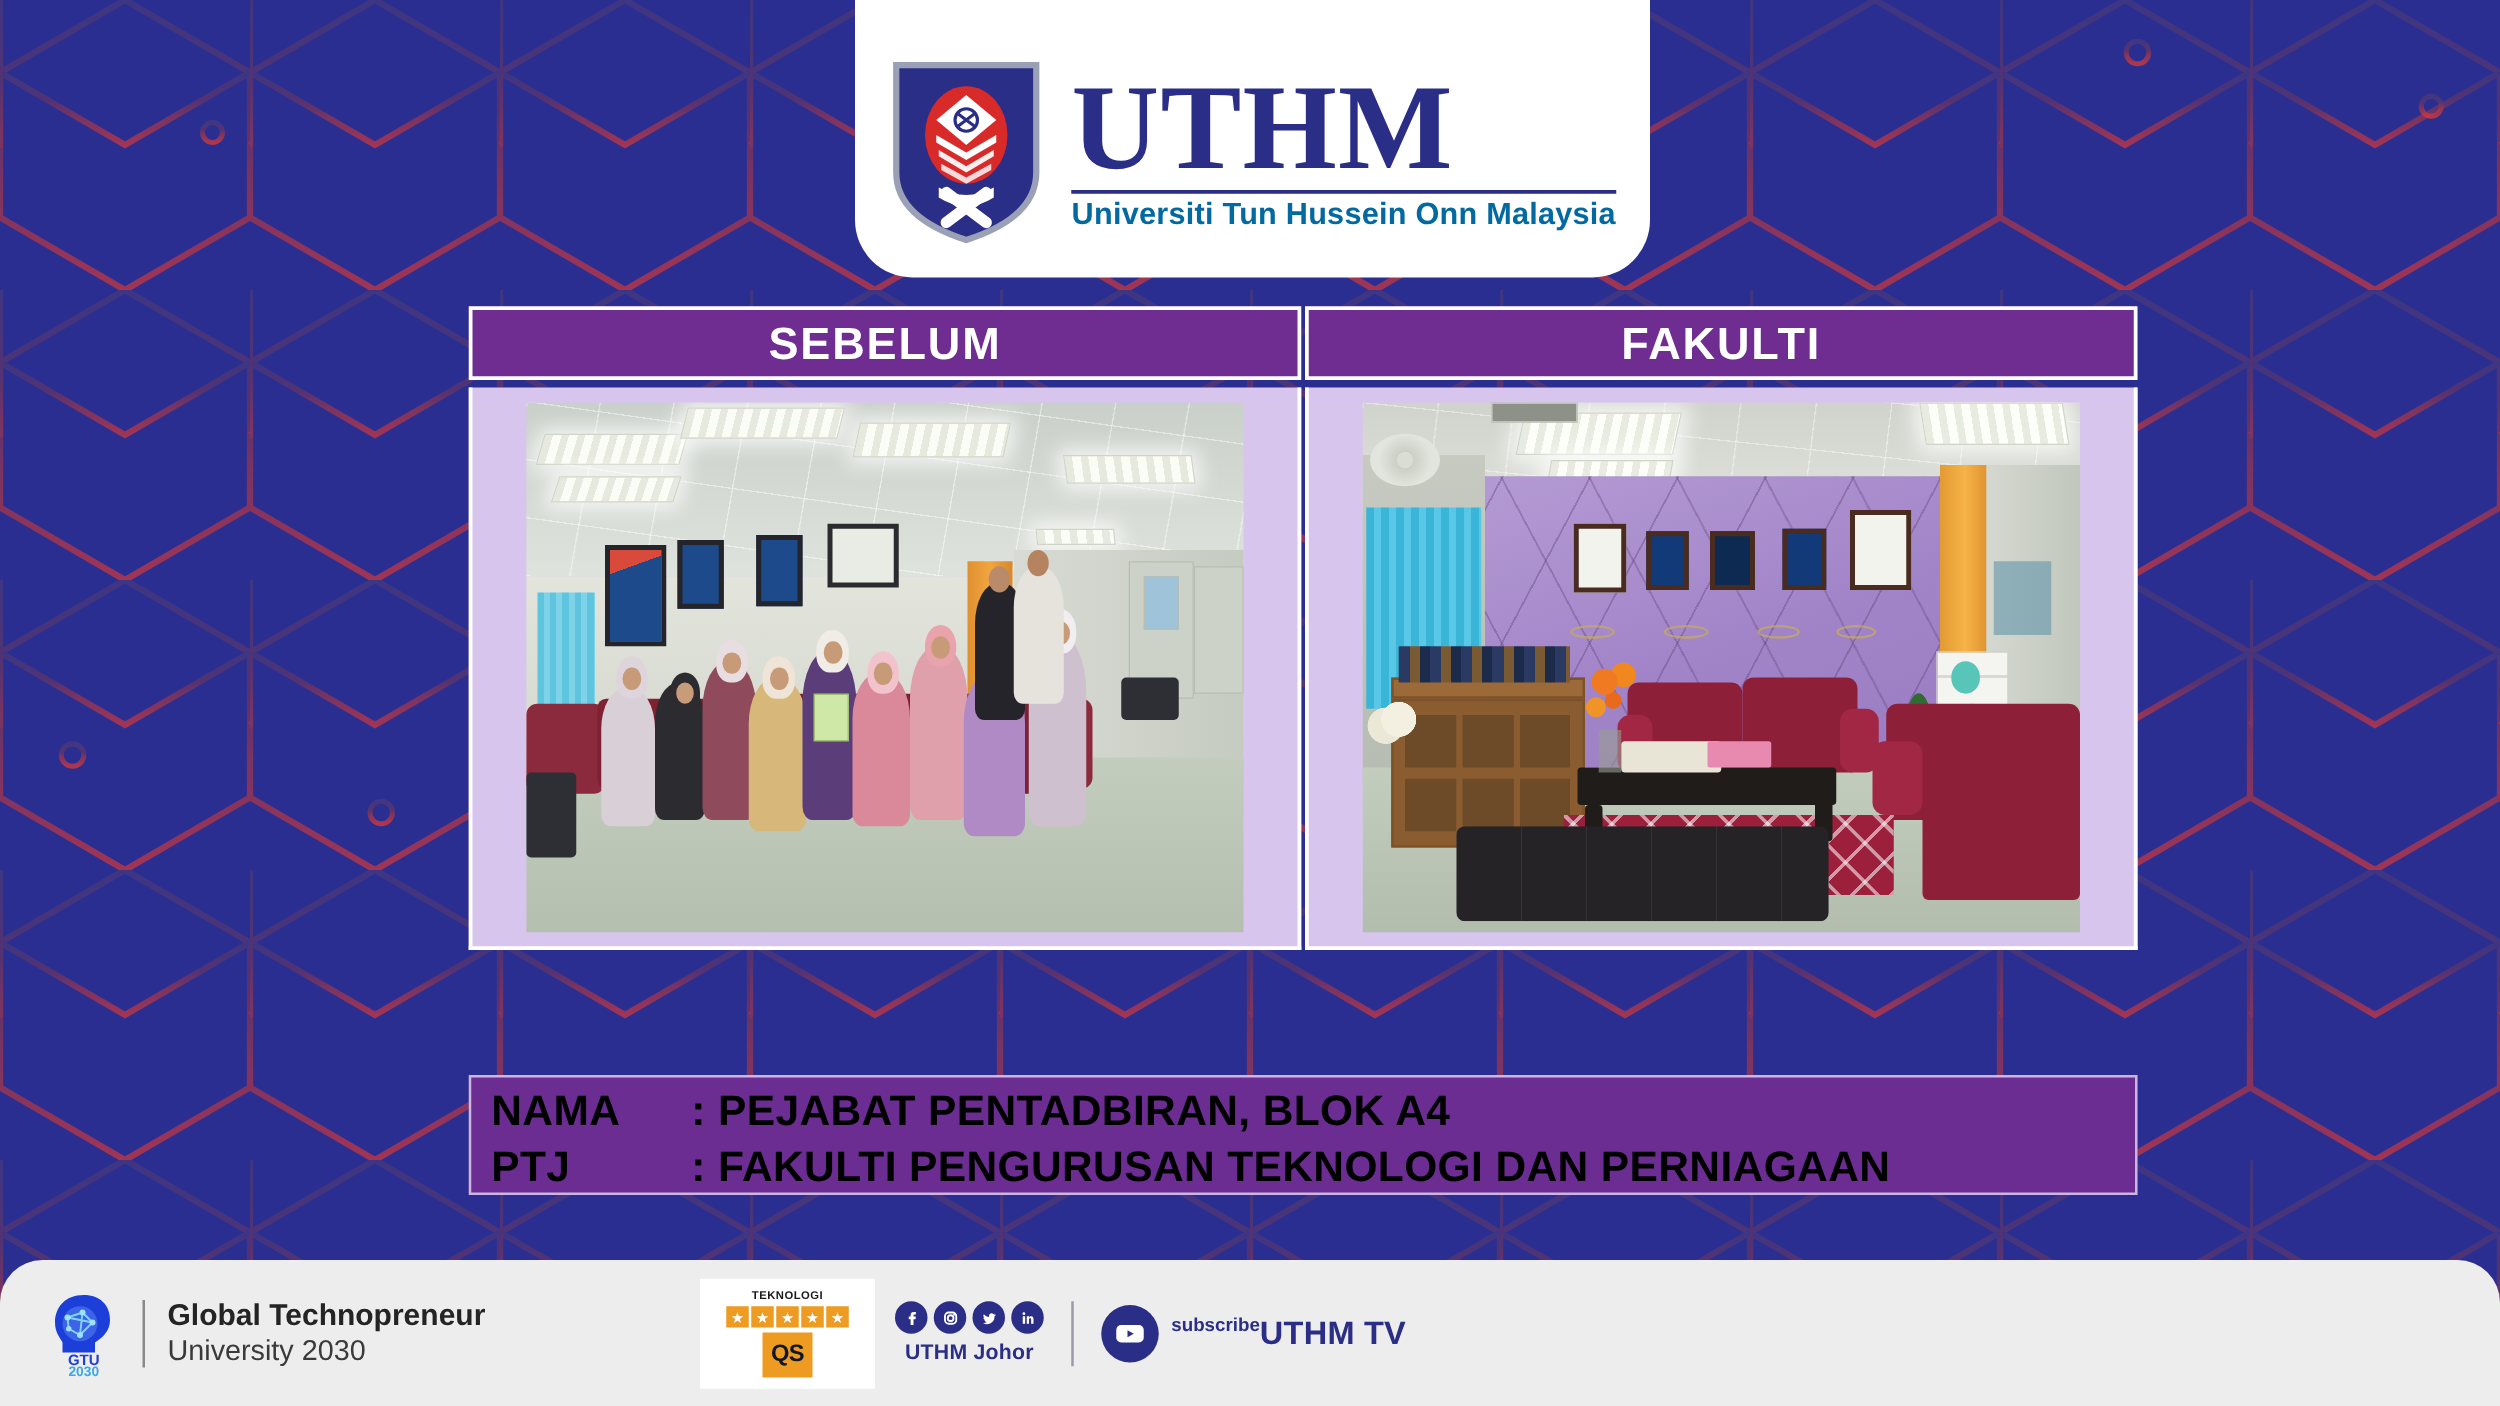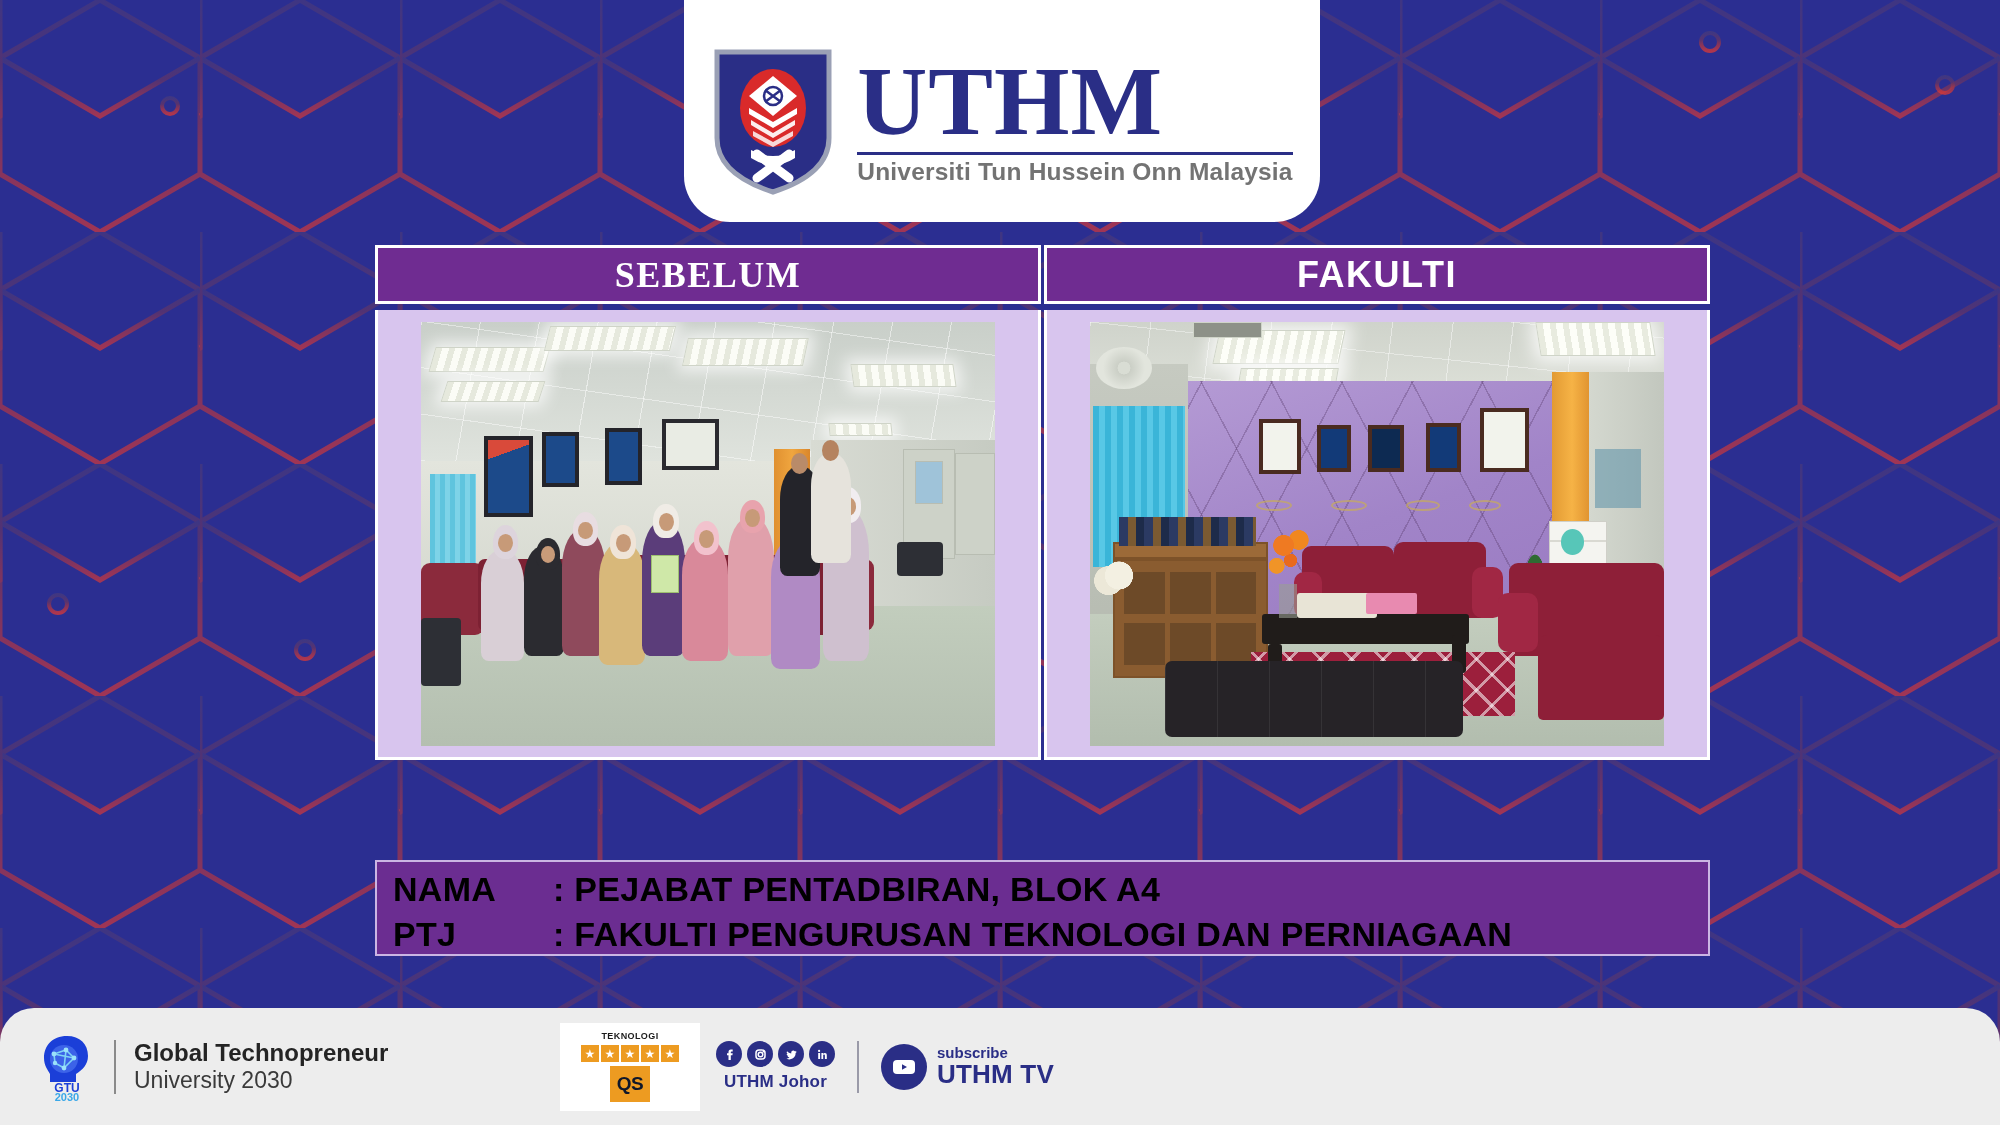--- a/index.html
+++ b/index.html
@@ -25,27 +25,27 @@
   #logo-inner { display:flex; align-items:center; gap:22px; }
   #crest { width:124px; height:150px; flex:0 0 auto; }
   #wordmark { display:flex; flex-direction:column; align-items:stretch; }
   #uthm-text {
     font-family:"Liberation Serif", serif;
     font-size:97px; font-weight:700; color:#2A2E86;
     letter-spacing:1px; line-height:0.95;
   }
   #uthm-rule { height:3px; background:#2A2E86; margin:4px 0 3px; }
   #uthm-sub {
-    font-size:24.5px; font-weight:700; color:#737373;
+    font-size:24.5px; font-weight:700; color:#0369a1;
     letter-spacing:0.2px; text-align:center;
   }
 
   
   .col { position:absolute; z-index:4; }
-  #col-before { left:375px; top:245px; width:666px;font-family:Liberation Serif, serif; }
+  #col-before { left:375px; top:245px; width:666px; }
   #col-after  { left:1044px; top:245px; width:666px; }
 
   .col-head {
     height:59px; background:#6F2C91;
     border:3px solid #ffffff;
     display:flex; align-items:center; justify-content:center;
   }
   .col-head-label {
     color:#ffffff; font-size:36px; font-weight:700;
     letter-spacing:1.5px;
@@ -186,21 +186,21 @@
     width:26px; height:26px; border-radius:50%; background:#2A2E86;
     display:flex; align-items:center; justify-content:center;
   }
   #social-label { font-size:17px; font-weight:700; color:#2A2E86; letter-spacing:.2px; }
   #footer-divider { width:2px; height:52px; background:#9a9aa8; margin:0 6px; }
   #yt-group { display:flex; align-items:center; gap:10px; }
   #yt-circle {
     width:46px; height:46px; border-radius:50%; background:#2A2E86;
     display:flex; align-items:center; justify-content:center;
   }
-  #yt-text { display:flex; flex-direction:column; line-height:1.05; }
+  #yt-text { display:flex; flex-direction:row; line-height:1.05; }
   #yt-sub { font-size:15px; font-weight:600; color:#2A2E86; }
   #yt-title { font-size:26px; font-weight:700; color:#2A2E86; letter-spacing:.2px; }
 </style>
 </head>
 <body>
 
 <div id="bg-pattern">
   <div id="bg-base"></div>
   <svg width="2000" height="1125" viewBox="0 0 2000 1125" style="position:absolute;inset:0;">
     <defs>

